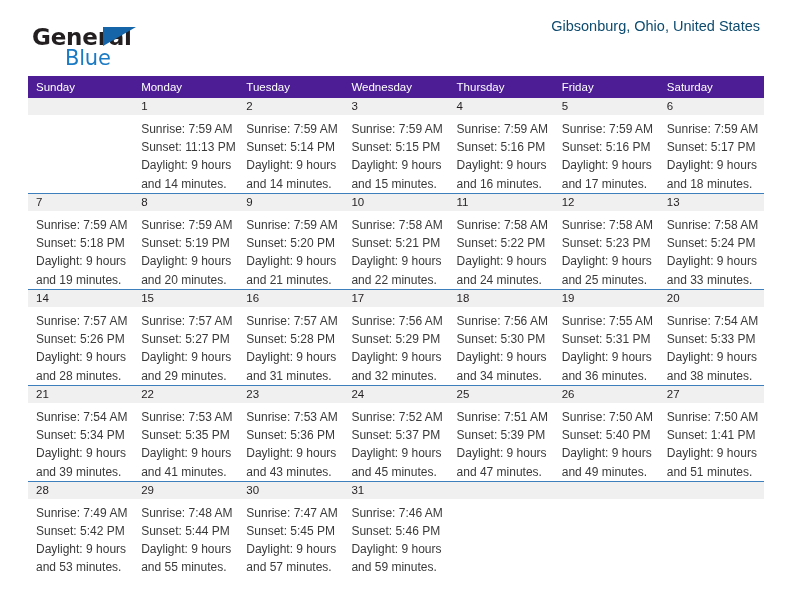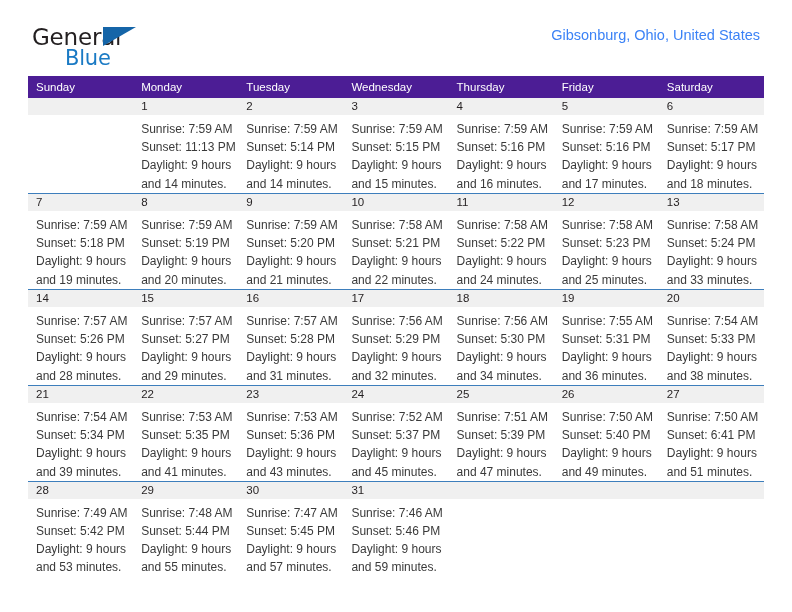--- a/index.html
+++ b/index.html
@@ -36,21 +36,21 @@
     line-height: 1;
     user-select: none;
   }
   .brand-top {
     position: relative;
     display: inline-block;
     font-size: 23px;
     letter-spacing: -0.2px;
     color: #231f20;
     font-family: "DejaVu Sans", sans-serif;
-    font-weight: 400;
+    font-weight: 700;
   }
   .brand-flag {
     position: absolute;
     left: 71px;
     top: 1px;
     width: 0;
     height: 0;
     border-left: 33px solid #1565a8;
     border-bottom: 19px solid transparent;
   }
@@ -71,24 +71,23 @@
     text-align: right;
   }
   .cal-title {
     font-size: 29px;
     font-weight: 400;
     color: #231f20;
     line-height: 1.15;
     letter-spacing: 0px;
   }
   .cal-subtitle {
-    margin-top: 9px;
     font-size: 14.5px;
     font-weight: 400;
-    color: #3b82f6;
+    color: #0c4a6e;
     line-height: 1.15;
   }
 
   
   .calendar {
     width: 736px;
     border-collapse: collapse;
     table-layout: fixed;
   }
   .calendar th {
@@ -409,21 +408,21 @@
               <div>Sunrise: 7:50 AM</div>
               <div>Sunset: 5:40 PM</div>
               <div>Daylight: 9 hours</div>
               <div>and 49 minutes.</div>
             </div>
           </td>
           <td>
             <div class="daynum-band">27</div>
             <div class="cell-body">
               <div>Sunrise: 7:50 AM</div>
-              <div>Sunset: 6:41 PM</div>
+              <div>Sunset: 1:41 PM</div>
               <div>Daylight: 9 hours</div>
               <div>and 51 minutes.</div>
             </div>
           </td>
         </tr>
         <tr class="week">
           <td>
             <div class="daynum-band">28</div>
             <div class="cell-body">
               <div>Sunrise: 7:49 AM</div>

